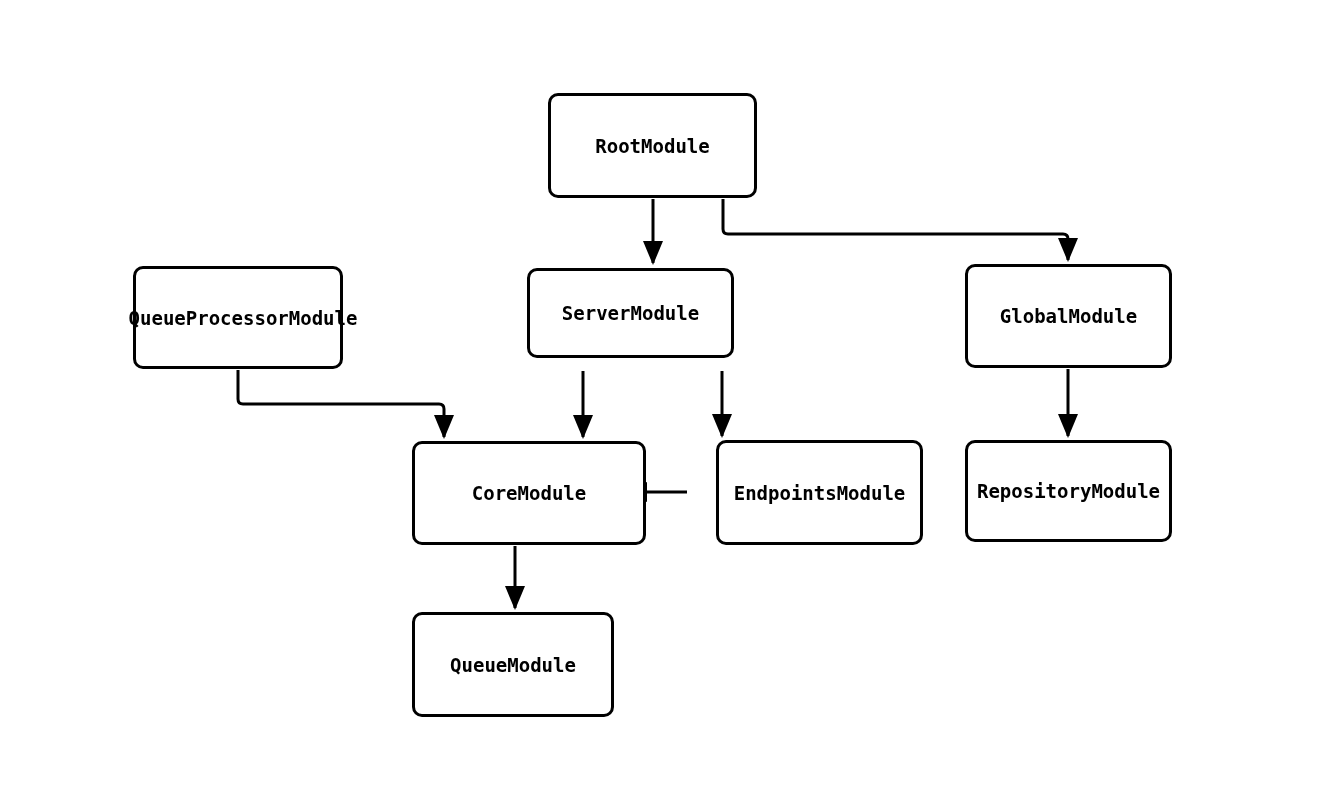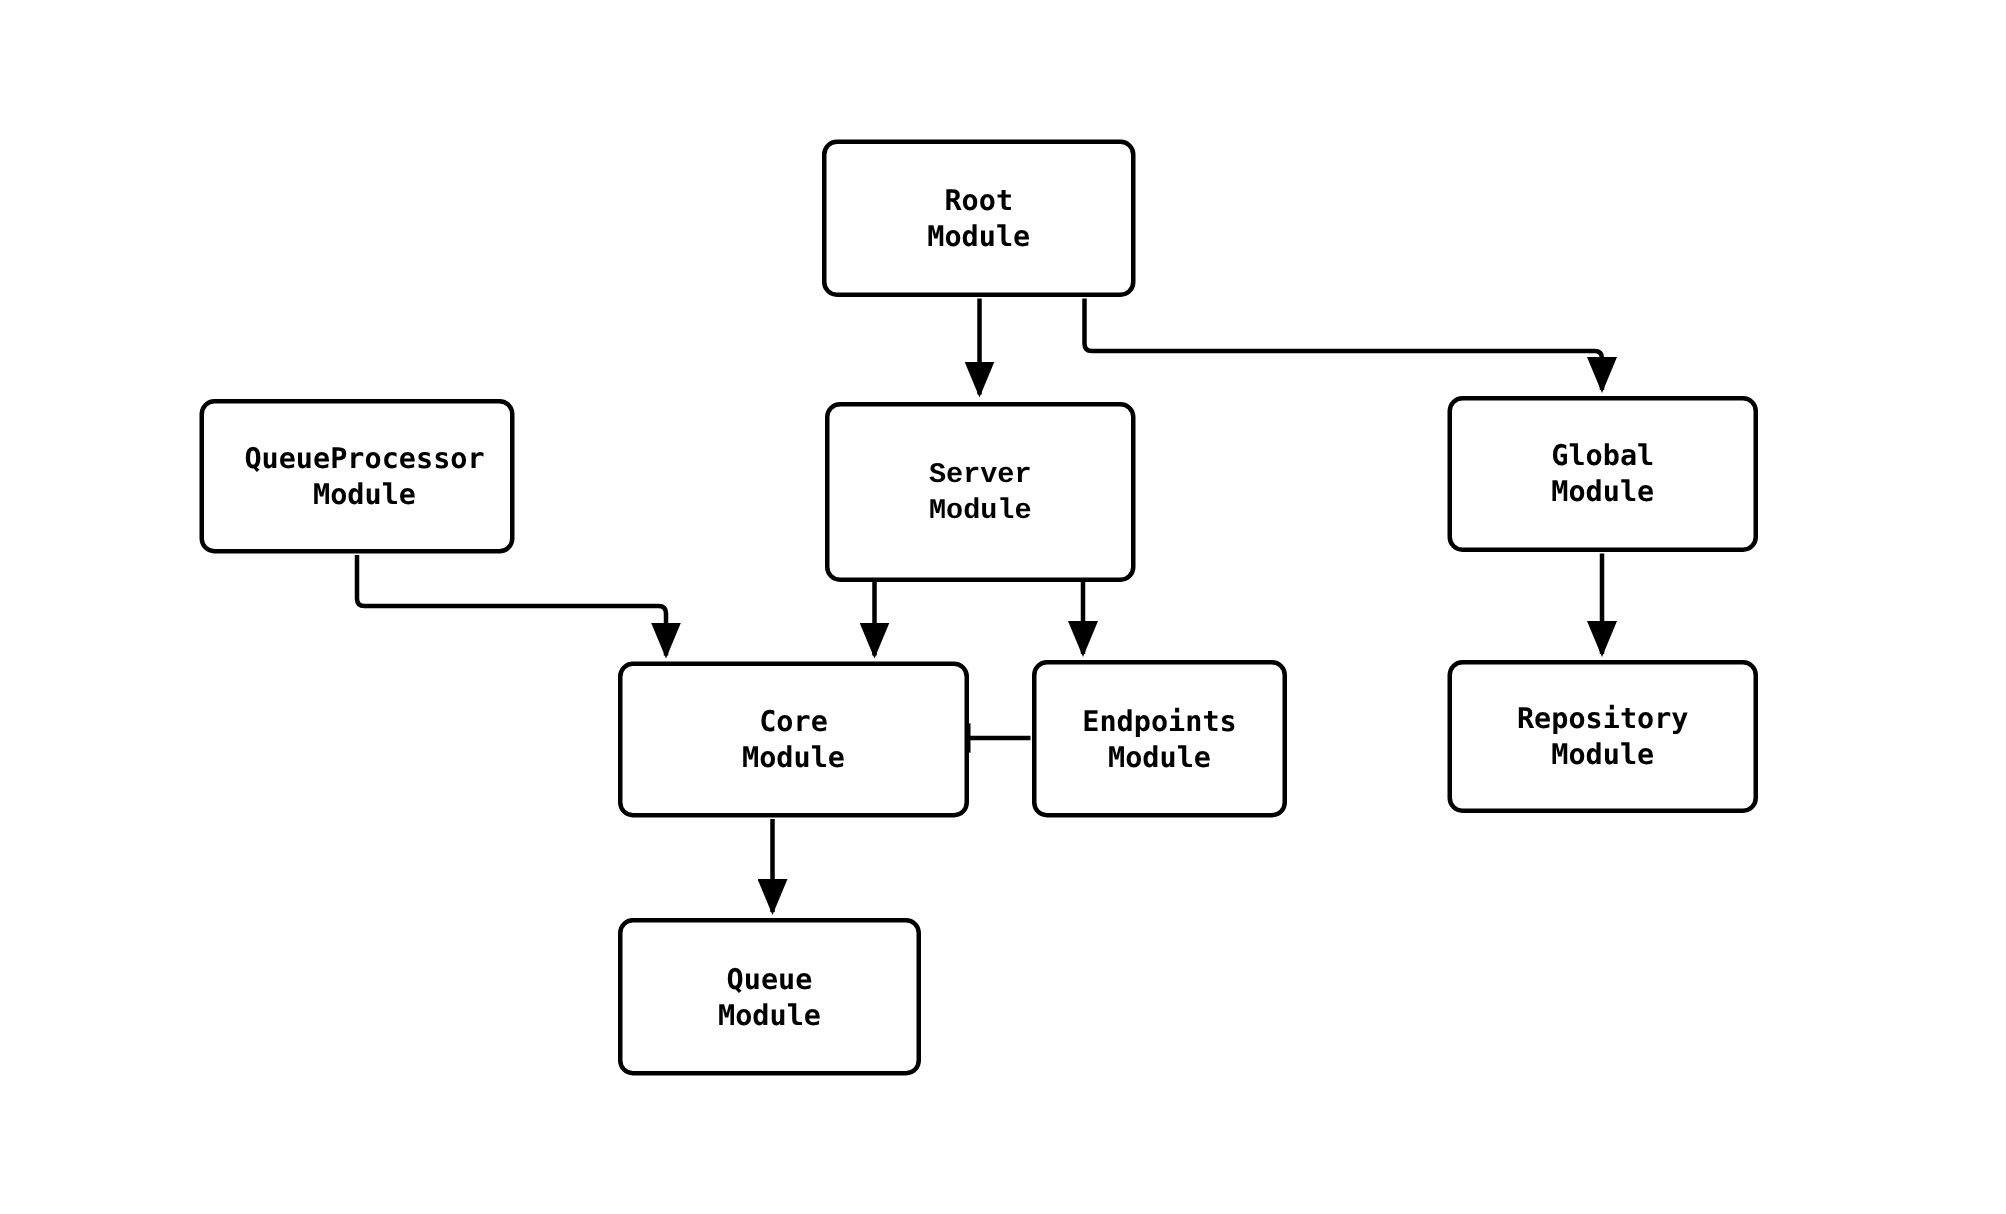--- a/index.html
+++ b/index.html
@@ -22,37 +22,37 @@
     width: 1337px;
     height: 809px;
   }
   .node {
     position: absolute;
     box-sizing: border-box;
     border: 3px solid #000000;
     border-radius: 10px;
     background: #ffffff;
     display: flex;
-    flex-direction: column;
+    flex-direction: row;
     align-items: center;
     justify-content: center;
     text-align: center;
     font-size: 19px;
     font-weight: bold;
     line-height: 24px;
     color: #000000;
     white-space: nowrap;
   }
   
   #node-root        { left: 548px;  top: 93px;  width: 209px; height: 105px; }
   #node-queueproc   { left: 133px;  top: 266px; width: 210px; height: 103px; padding-left: 10px; }
-  #node-server      { left: 550px;  top: 268px; width: 207px; height: 120px; font-family: Liberation Mono, monospace; }
+  #node-server      { left: 527px;  top: 268px; width: 207px; height: 90px; }
   #node-global      { left: 965px;  top: 264px; width: 207px; height: 104px; }
   #node-core        { left: 412px;  top: 441px; width: 234px; height: 104px; }
-  #node-endpoints   { left: 688px;  top: 440px; width: 170px; height: 105px; }
+  #node-endpoints   { left: 716px;  top: 440px; width: 207px; height: 105px; }
   #node-repository  { left: 965px;  top: 440px; width: 207px; height: 102px; }
   #node-queue       { left: 412px;  top: 612px; width: 202px; height: 105px; }
   .edge {
     stroke: #000000;
     stroke-width: 3px;
     fill: none;
   }
 </style>
 </head>
 <body>

